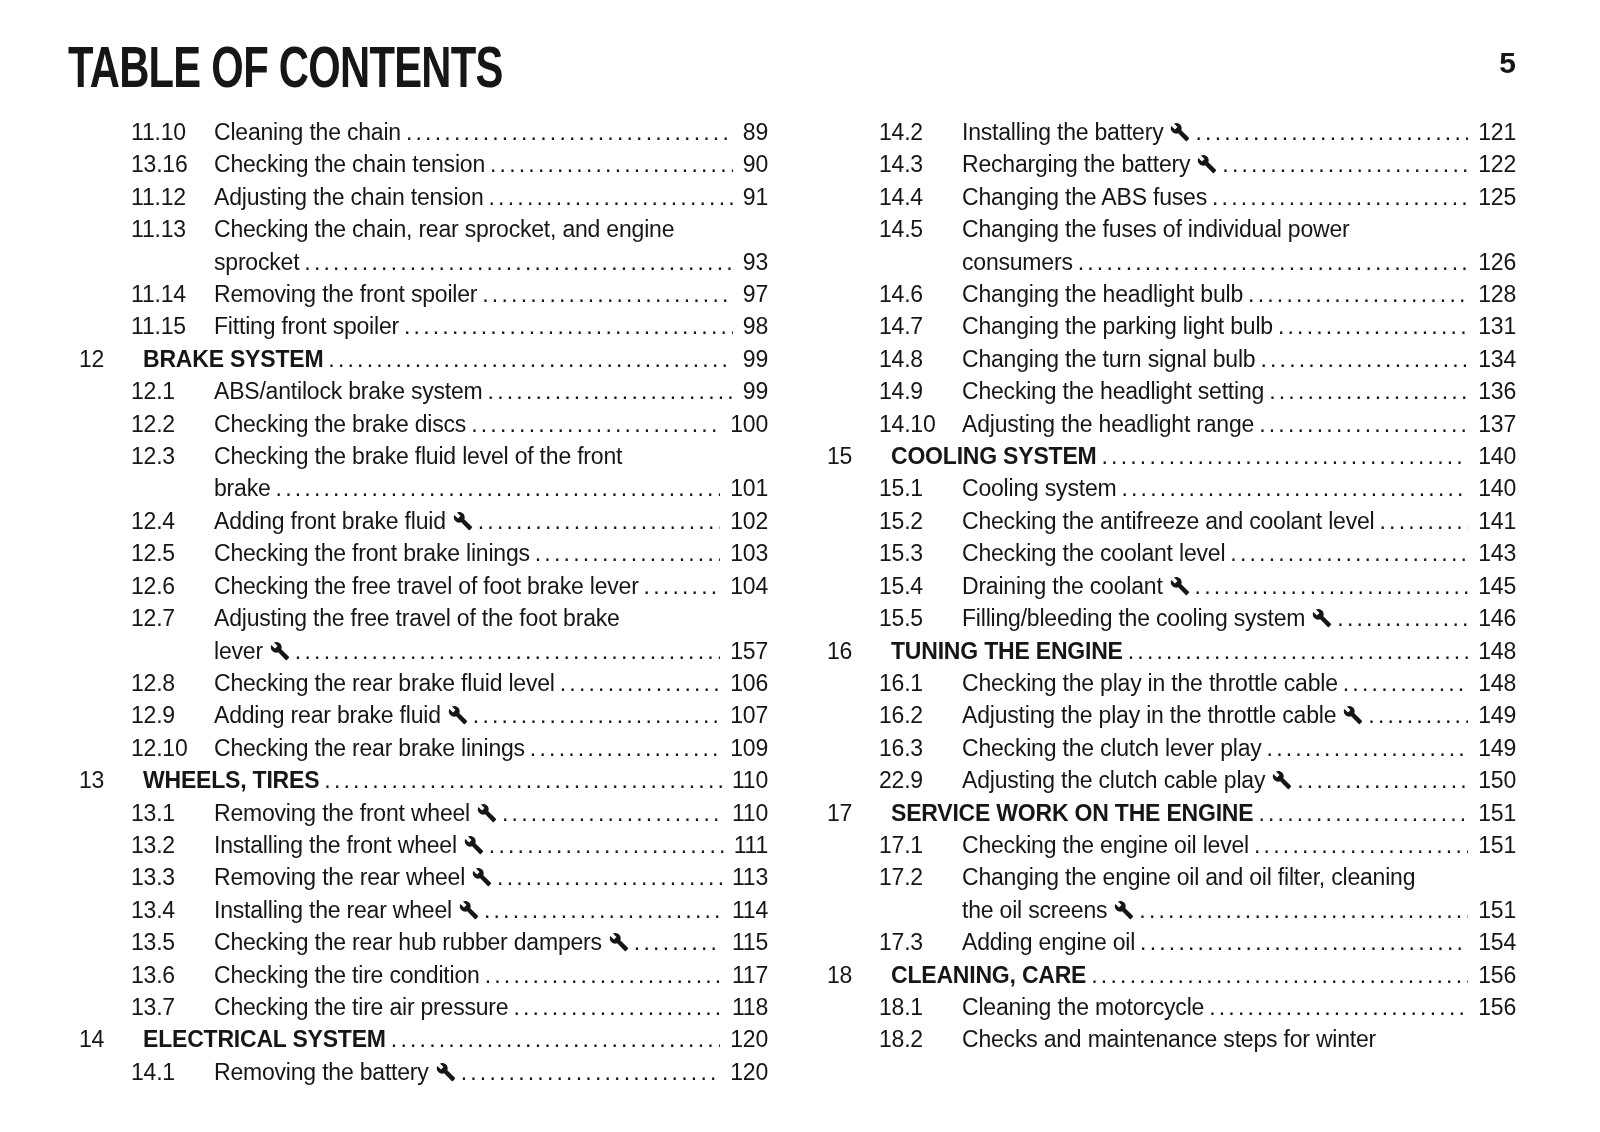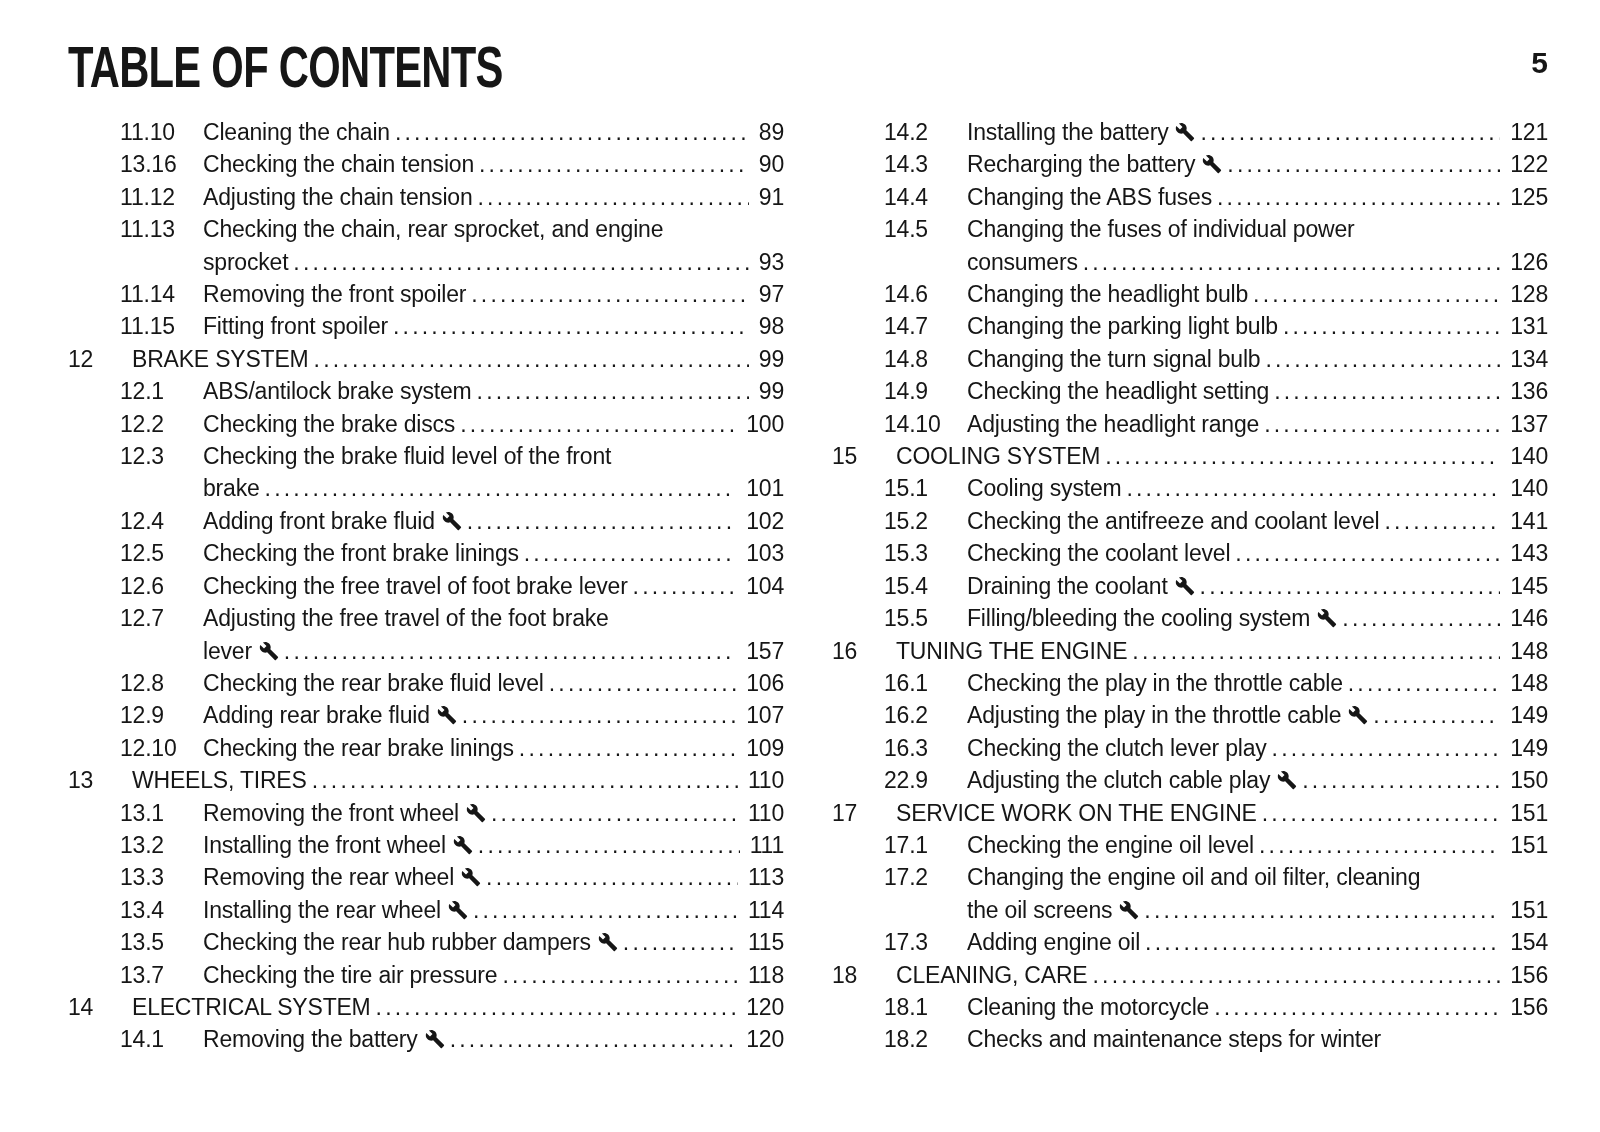--- a/index.html
+++ b/index.html
@@ -3,37 +3,37 @@
 <meta charset="utf-8">
 <style>
   html,body{margin:0;padding:0;}
   body{
     width:1600px;height:1132px;
     background:#ffffff;
     font-family:"Liberation Sans",sans-serif;
     color:#161616;
     overflow:hidden;
   }
-  .page{width:1600px;height:1132px;box-sizing:border-box;padding:34px 52px 0 68px;}
+  .page{width:1600px;height:1132px;box-sizing:border-box;padding:34px 84px 0 68px;}
   .header{display:flex;justify-content:space-between;align-items:flex-start;height:74px;}
   .title{
     font-size:58px;font-weight:700;letter-spacing:-1px;white-space:nowrap;
     transform:scaleX(.72);transform-origin:0 0;line-height:1.0;margin-top:4px;
   }
   .pagenum{font-size:30px;font-weight:700;margin-top:12px;}
   .cols{display:flex;gap:48px;margin-top:8px;}
   .col{flex:1 1 0;min-width:0;}
-  .row{display:flex;align-items:baseline;line-height:32.4px;font-size:23px;letter-spacing:-.2px;white-space:nowrap;}
+  .row{display:flex;align-items:baseline;line-height:32.4px;font-size:23px;letter-spacing:-.2px;white-space:nowrap;margin-left:11px;}
   .num{flex:0 0 auto;}
   .num-ch{width:64px;}
   .indent{width:52px;flex:0 0 auto;}
   .num-sec{width:83px;}
   .indent2{width:135px;flex:0 0 auto;}
   .text{flex:0 0 auto;}
-  .chapter{text-transform:none;}
+  .chapter{text-transform:none;font-weight:bold;}
   .leader{flex:1 1 auto;min-width:0;overflow:hidden;margin:0 10px 0 5px;}
   .leader::after{
     content:"..........................................................................................................................................";
     letter-spacing:3.2px;
   }
   .pg{flex:0 0 auto;}
   .wrench{flex:0 0 auto;margin-left:7px;position:relative;top:2px;}
   .wrench svg{display:block;}
 </style>
 </head>
@@ -252,20 +252,27 @@
           <span class="wrench">
             <svg viewBox="0 0 24 24" width="20" height="20" aria-hidden="true">
               <path fill="#161616" d="M22.7 19l-9.1-9.1c.9-2.3.4-5-1.5-6.9C10.1 1 7.1.6 4.7 1.7L9 6 6 9 1.6 4.7C.4 7.1.9 10.1 2.9 12.1c1.9 1.9 4.6 2.4 6.9 1.5l9.1 9.1c.4.4 1 .4 1.4 0l2.3-2.3c.5-.4.5-1.1.1-1.4z"></path>
             </svg>
           </span>
           <span class="leader"></span>
           <span class="pg">115</span>
         </div>
         <div class="row">
           <span class="indent"></span>
+          <span class="num num-sec">13.6</span>
+          <span class="text">Checking the tire condition</span>
+          <span class="leader"></span>
+          <span class="pg">117</span>
+        </div>
+        <div class="row">
+          <span class="indent"></span>
           <span class="num num-sec">13.7</span>
           <span class="text">Checking the tire air pressure</span>
           <span class="leader"></span>
           <span class="pg">118</span>
         </div>
         <div class="row">
           <span class="num num-ch">14</span>
           <span class="text chapter">ELECTRICAL SYSTEM</span>
           <span class="leader"></span>
           <span class="pg">120</span>

